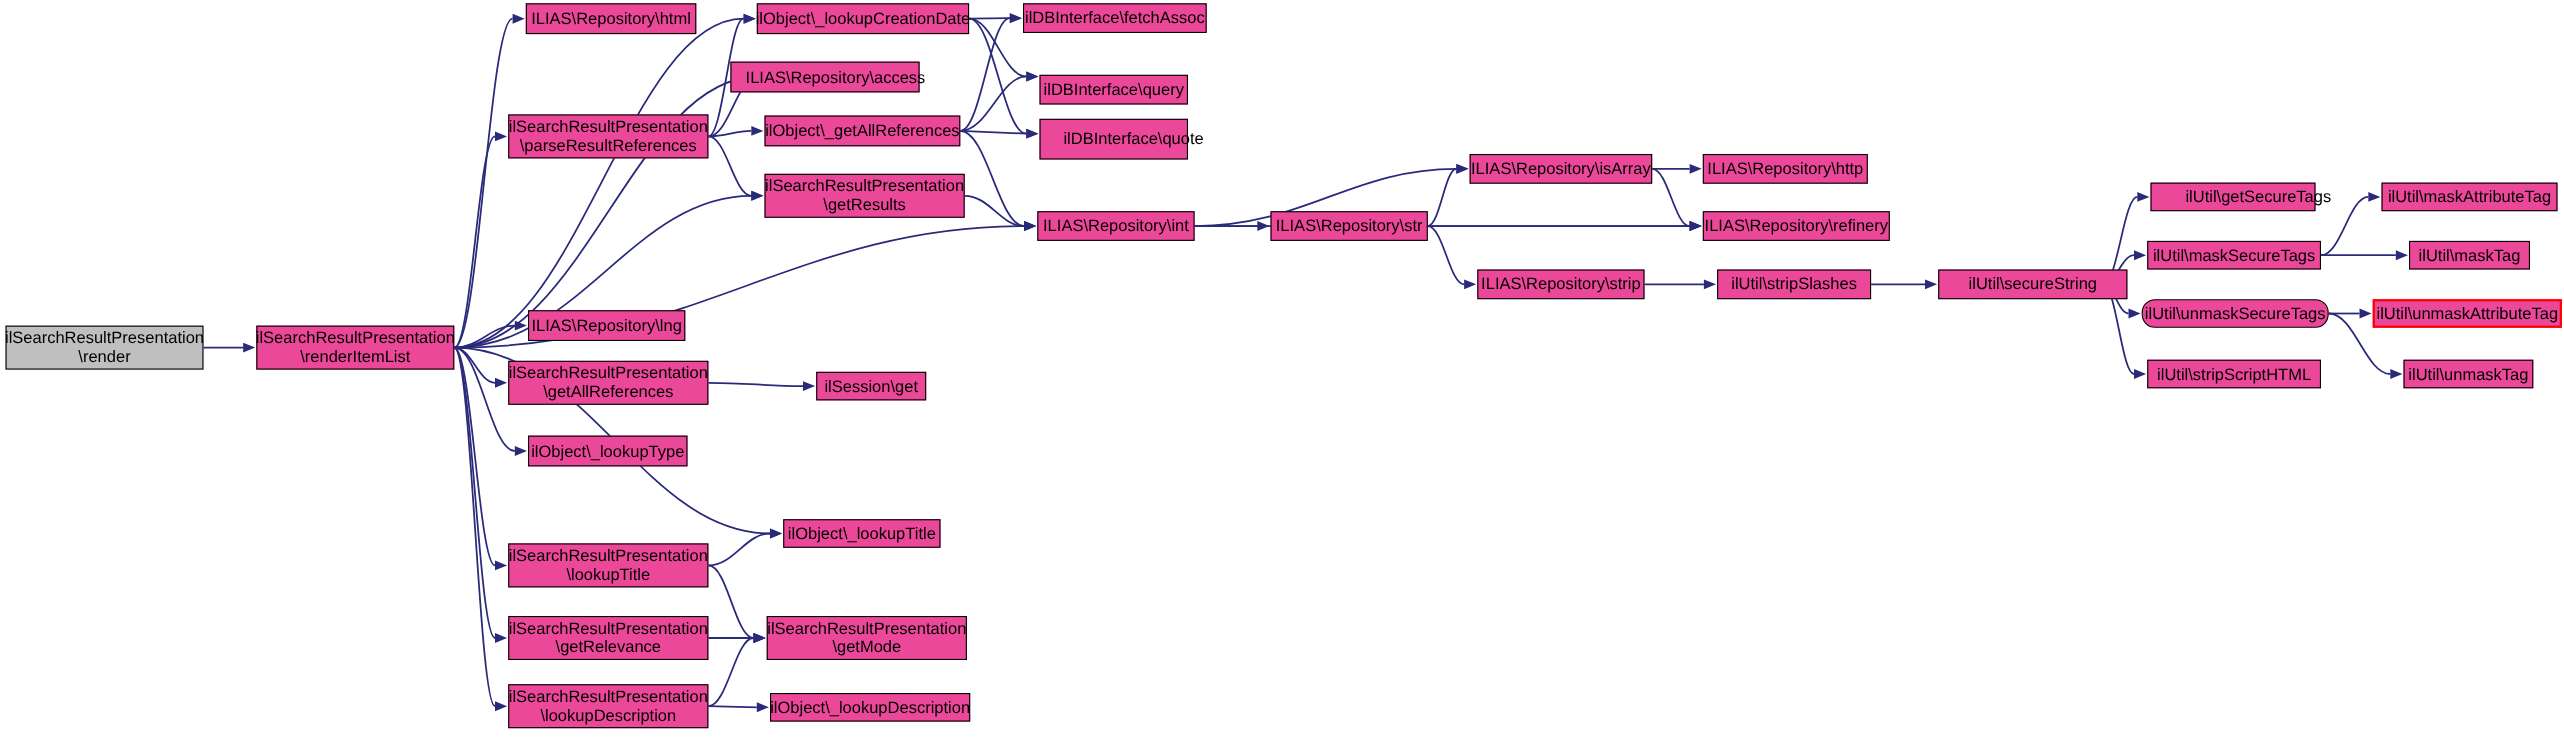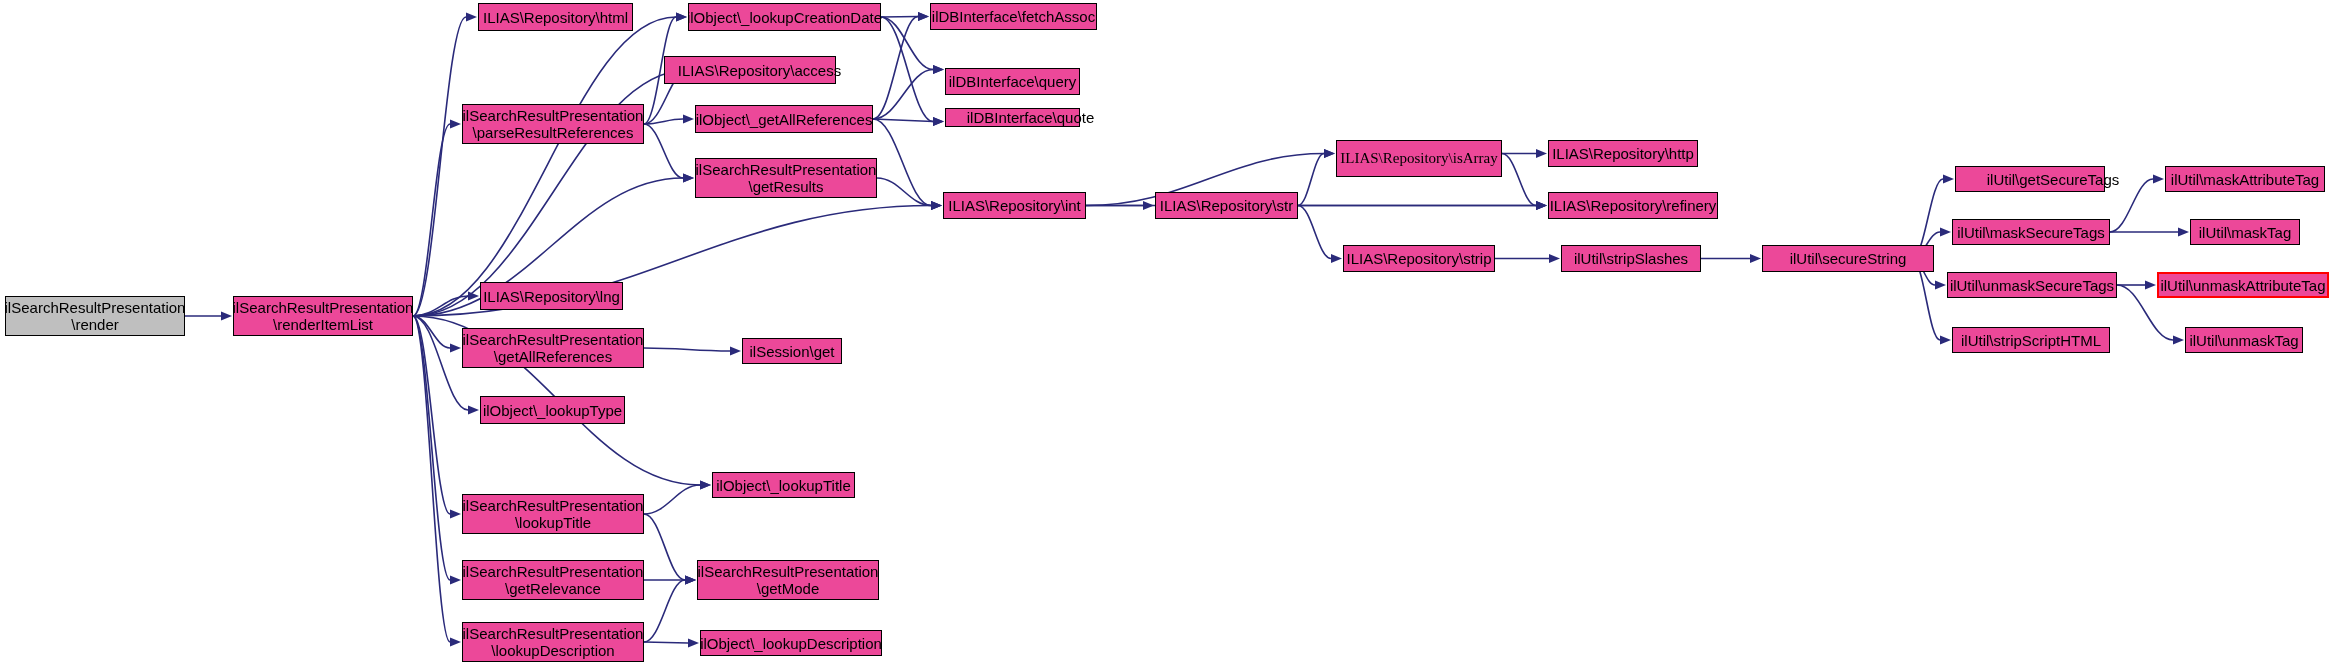--- a/index.html
+++ b/index.html
@@ -277,31 +277,31 @@
       <div class="node" style="left: 695px; top: 105px; width: 178px; height: 28px;">ilObject\_getAllReferences</div>
       <div class="node" style="left: 695px; top: 158px; width: 182px; height: 40px;">ilSearchResultPresentation
 \getResults</div>
       <div class="node" style="left: 742px; top: 338px; width: 100px; height: 26px;">ilSession\get</div>
       <div class="node" style="left: 712px; top: 472px; width: 143px; height: 26px;">ilObject\_lookupTitle</div>
       <div class="node" style="left: 697px; top: 560px; width: 182px; height: 40px;">ilSearchResultPresentation
 \getMode</div>
       <div class="node" style="left: 700px; top: 630px; width: 182px; height: 26px;">ilObject\_lookupDescription</div>
       <div class="node" style="left: 930px; top: 3px; width: 167px; height: 27px;">ilDBInterface\fetchAssoc</div>
       <div class="node" style="left: 945px; top: 56px; width: 135px; height: 27px; margin-top: 12px;">ilDBInterface\query</div>
-      <div class="node" style="left: 945px; top: 108px; width: 135px; height: 19px; padding-left: 36px;">ilDBInterface\quote</div>
+      <div class="node" style="left: 945px; top: 108px; width: 135px; height: 37px; padding-left: 36px;">ilDBInterface\quote</div>
       <div class="node" style="left: 943px; top: 192px; width: 143px; height: 27px;">ILIAS\Repository\int</div>
       <div class="node" style="left: 1155px; top: 192px; width: 143px; height: 27px;">ILIAS\Repository\str</div>
-      <div class="node" style="left: 1336px; top: 140px; width: 166px; height: 37px; font-family: Liberation Serif, serif;">ILIAS\Repository\isArray</div>
+      <div class="node" style="left: 1336px; top: 140px; width: 166px; height: 27px;">ILIAS\Repository\isArray</div>
       <div class="node" style="left: 1343px; top: 245px; width: 152px; height: 27px;">ILIAS\Repository\strip</div>
       <div class="node" style="left: 1548px; top: 140px; width: 150px; height: 27px;">ILIAS\Repository\http</div>
       <div class="node" style="left: 1548px; top: 192px; width: 170px; height: 27px;">ILIAS\Repository\refinery</div>
       <div class="node" style="left: 1561px; top: 245px; width: 140px; height: 27px;">ilUtil\stripSlashes</div>
       <div class="node" style="left: 1762px; top: 245px; width: 172px; height: 27px;">ilUtil\secureString</div>
       <div class="node" style="left: 1955px; top: 166px; width: 150px; height: 26px; padding-left: 46px;">ilUtil\getSecureTags</div>
       <div class="node" style="left: 1952px; top: 219px; width: 158px; height: 26px;">ilUtil\maskSecureTags</div>
-      <div class="node" style="left: 1947px; top: 272px; width: 170px; height: 26px;">ilUtil\unmaskSecureTags</div>
+      <div class="node" style="left: 1947px; top: 272px; width: 170px; height: 26px; border-radius: 12px;">ilUtil\unmaskSecureTags</div>
       <div class="node" style="left: 1952px; top: 327px; width: 158px; height: 26px;">ilUtil\stripScriptHTML</div>
       <div class="node" style="left: 2165px; top: 166px; width: 160px; height: 26px;">ilUtil\maskAttributeTag</div>
       <div class="node" style="left: 2190px; top: 219px; width: 110px; height: 26px;">ilUtil\maskTag</div>
       <div class="node highlight" style="left: 2157px; top: 272px; width: 172px; height: 26px;">ilUtil\unmaskAttributeTag</div>
       <div class="node" style="left: 2185px; top: 327px; width: 118px; height: 26px;">ilUtil\unmaskTag</div>
     </div>
 </div>
 
 </body></html>

